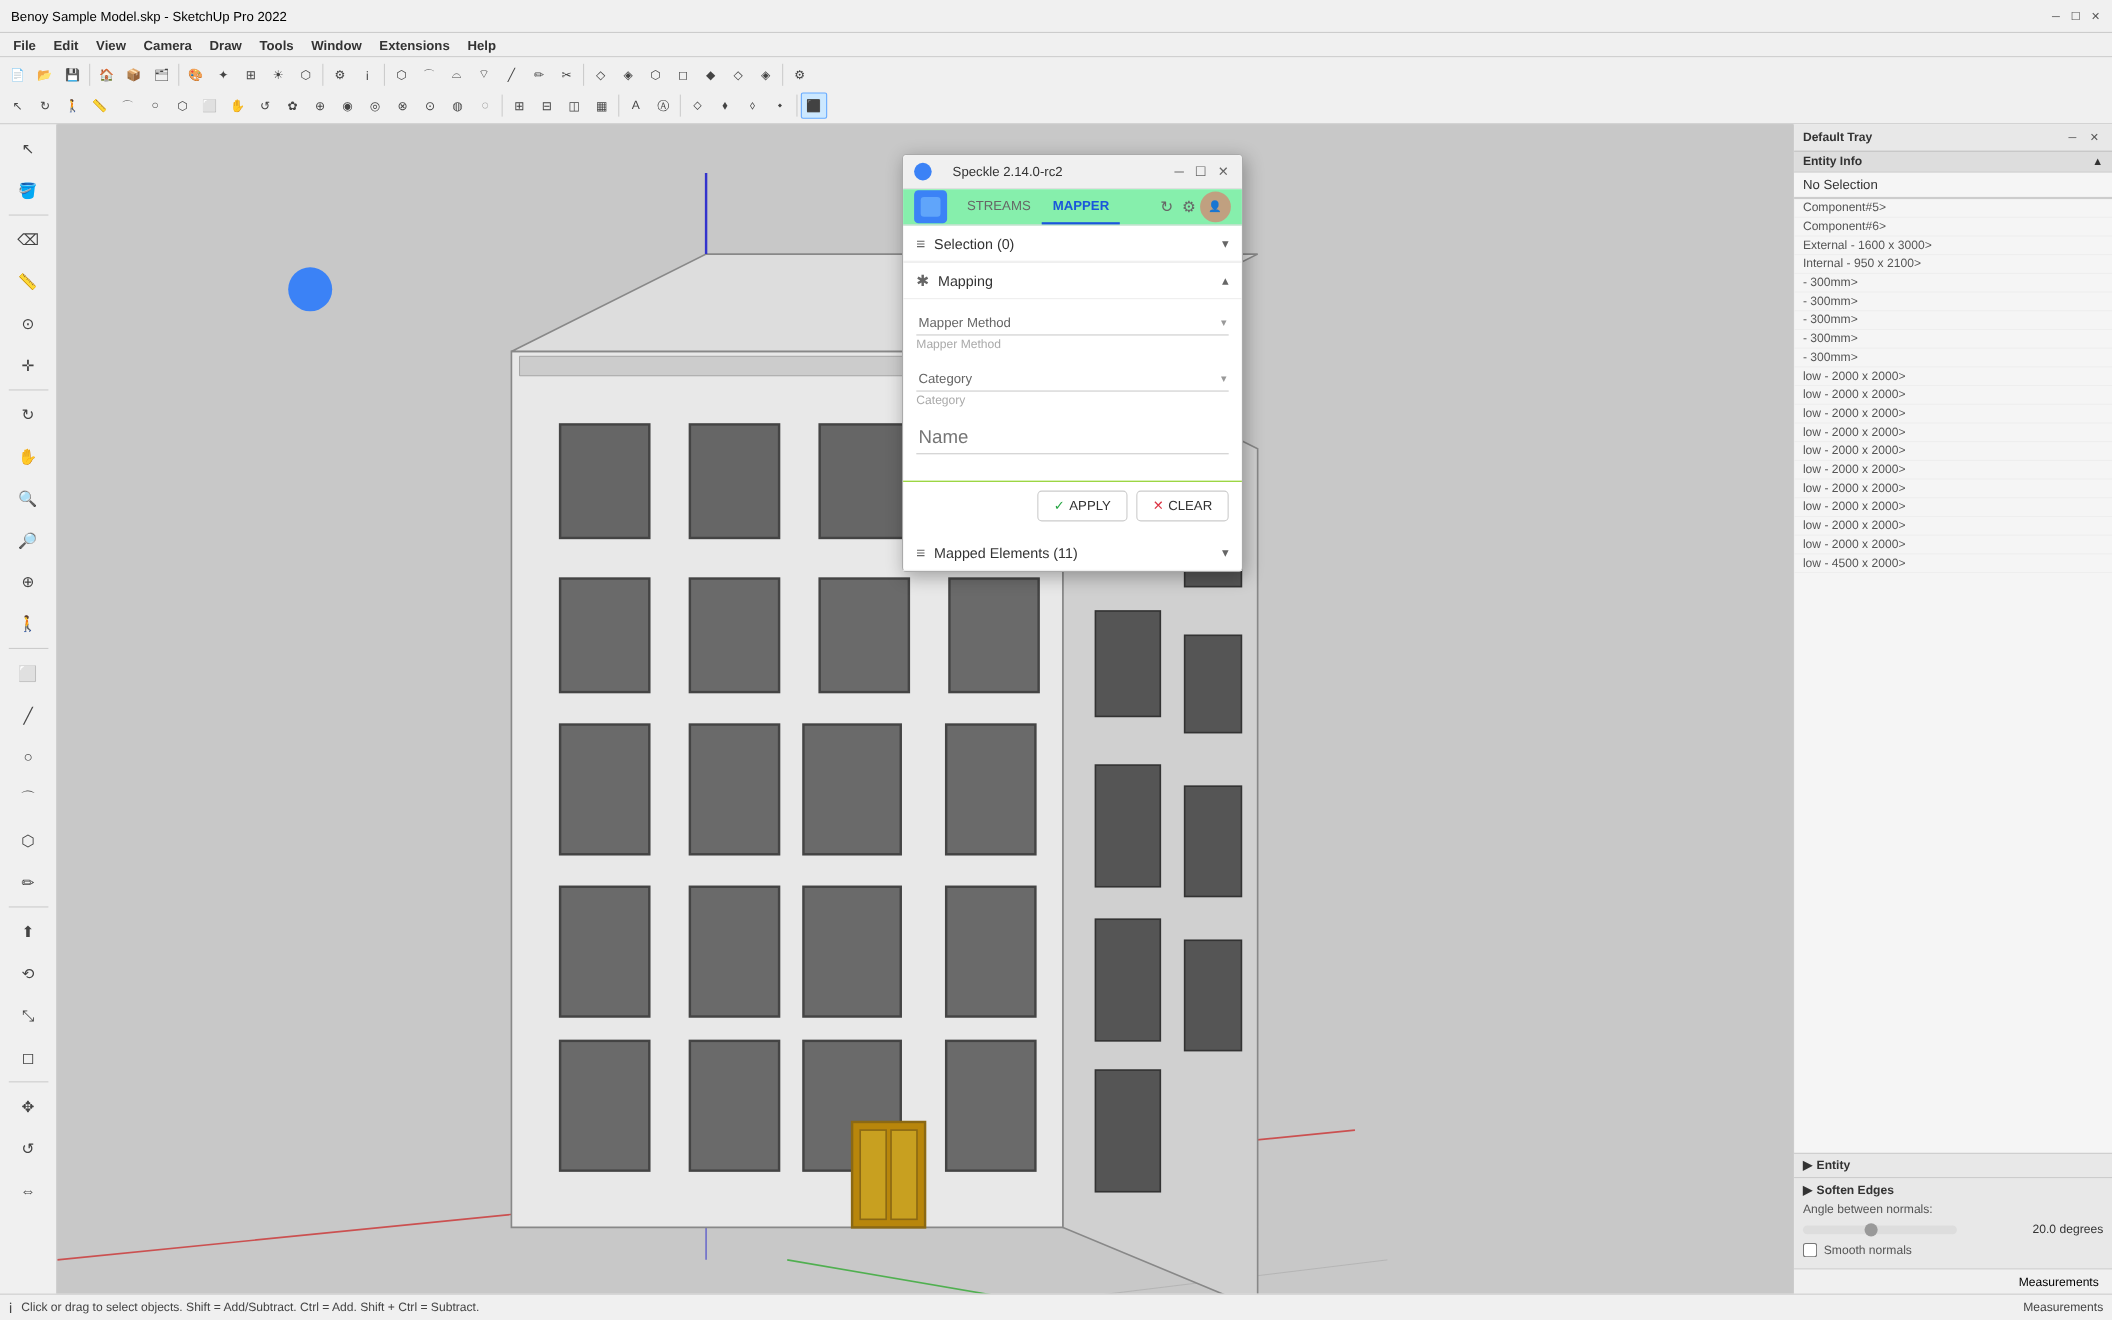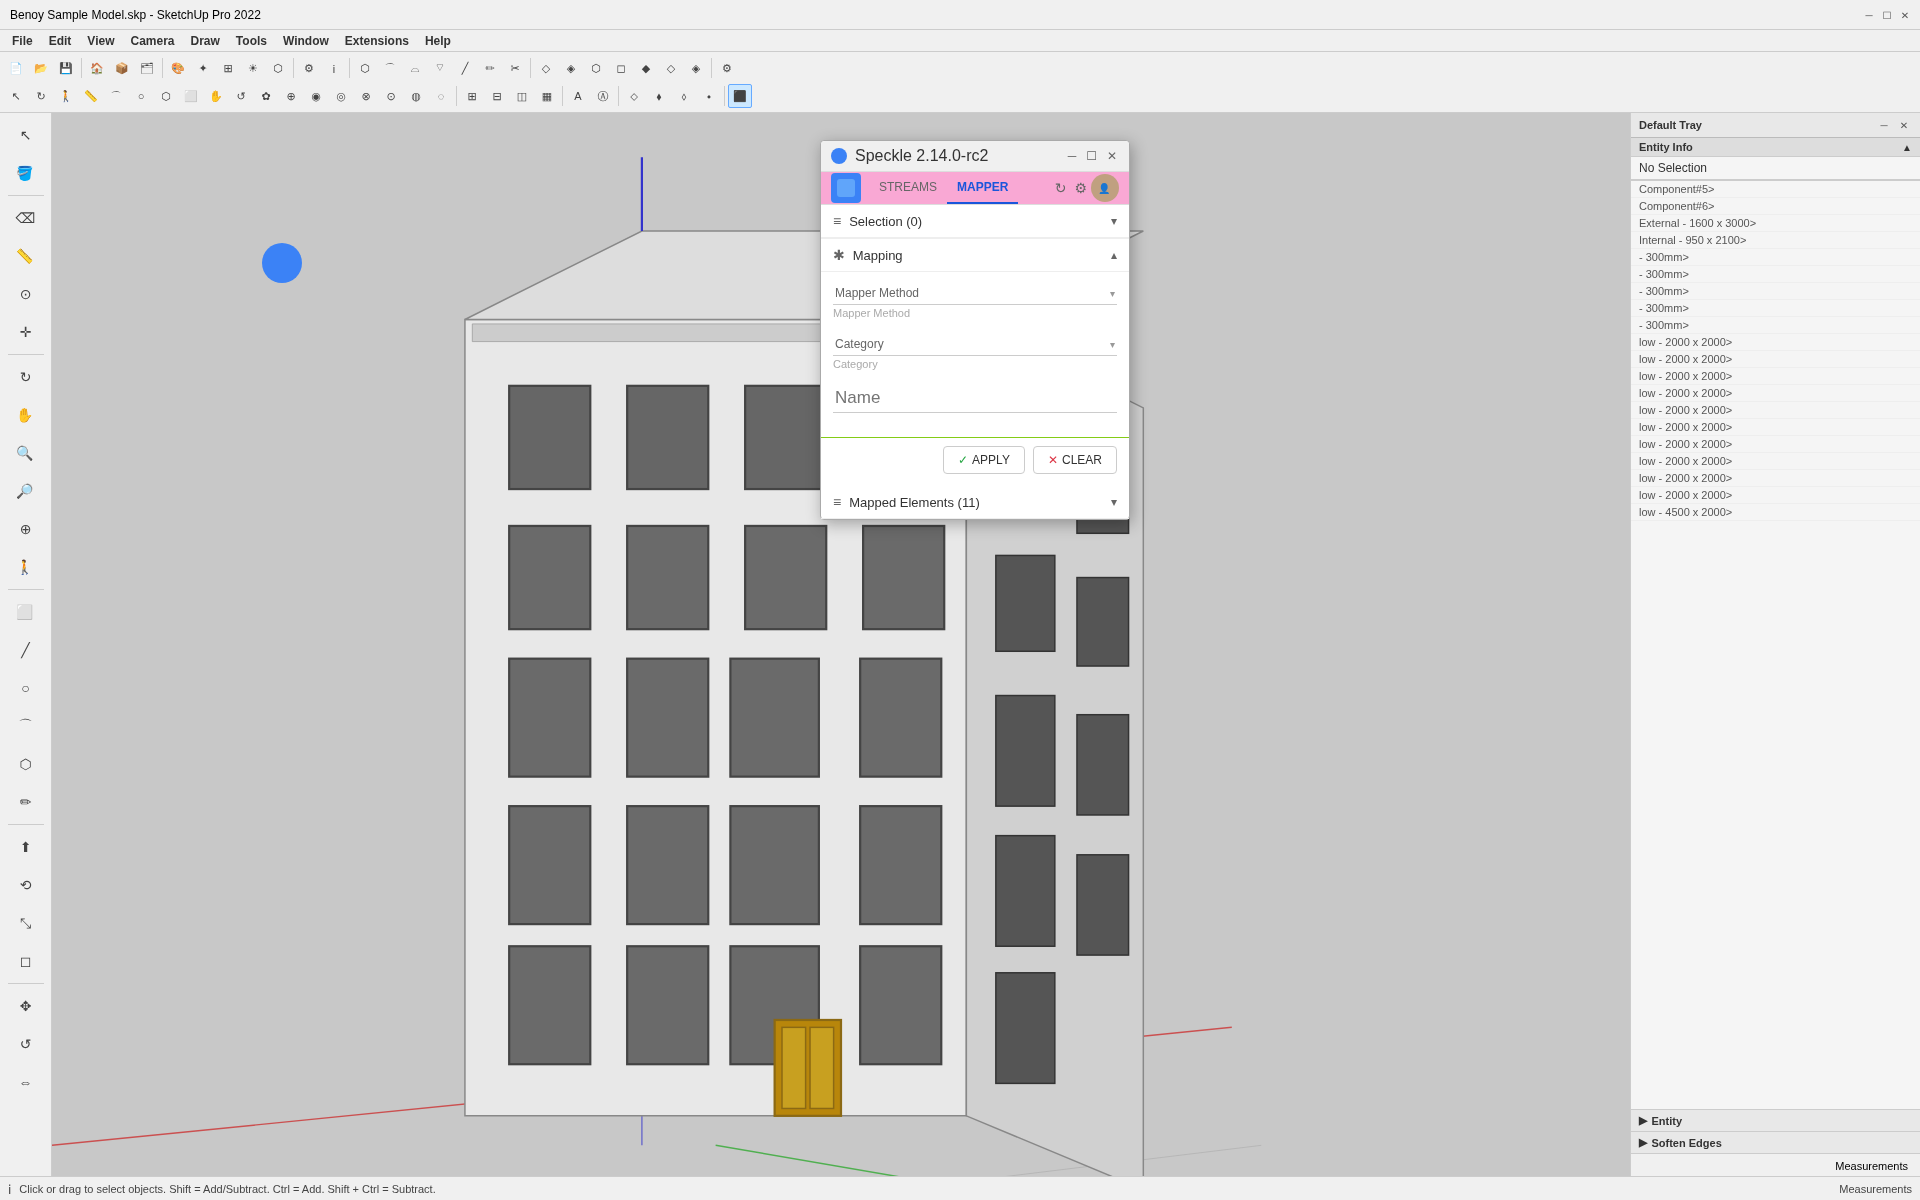--- a/index.html
+++ b/index.html
@@ -170,31 +170,31 @@
       background: #f0f0f0;
       border-bottom: 1px solid #ddd;
       padding: 6px 10px;
       display: flex;
       align-items: center;
       justify-content: space-between;
       border-radius: 4px 4px 0 0;
     }
     #speckle-title-bar .title-left { display: flex; align-items: center; gap: 8px; }
     #speckle-title-bar .speckle-logo { width: 16px; height: 16px; background: #3b82f6; border-radius: 50%; }
-    #speckle-title-bar .title-text { font-size: 16px; color: #333; }
+    #speckle-title-bar .title-text { font-size: 12px; color: #333; margin-left: 11px; }
     #speckle-title-bar .dialog-controls { display: flex; gap: 6px; align-items: center; }
     .dialog-btn { background: transparent; border: none; cursor: pointer; font-size: 12px; color: #666; padding: 2px; }
 
     
     #speckle-tabs {
       display: flex;
       align-items: center;
       padding: 0 10px;
       border-bottom: 1px solid #ddd;
-      background: #f9a8d4;
+      background: #86efac;
     }
     .speckle-logo-tab {
       width: 30px; height: 30px;
       background: #3b82f6;
       border-radius: 4px;
       margin-right: 8px;
       display: flex; align-items: center; justify-content: center;
       cursor: pointer;
     }
     .speckle-logo-tab .logo-inner { width: 18px; height: 18px; background: #60a5fa; border-radius: 3px; }
@@ -623,20 +623,37 @@
         <span>▶</span>
         <span>Entity</span>
       </div>
     </div>
 
     <div id="soften-panel">
       <div class="panel-title">
         <span>▶</span>
         <span>Soften Edges</span>
       </div>
+      <div class="soften-content">
+        <div class="soften-row">
+          <span class="soften-label">Angle between normals:</span>
+        </div>
+        <div class="soften-row">
+          <div class="slider-track">
+            <div class="slider-thumb"></div>
+          </div>
+          <span class="soften-value">
+            <span>20.0</span>&nbsp;<span>degrees</span>
+          </span>
+        </div>
+        <div class="checkbox-row">
+          <input type="checkbox" style="">
+          <span>Smooth normals</span>
+        </div>
+      </div>
     </div>
 
     <div style="height:24px; background:#f0f0f0; border-top:1px solid #ccc; display:flex; align-items:center; justify-content:flex-end; padding-right:12px; font-size:11px;">
       <span>Measurements</span>
     </div>
   </div>
 </div>
 
 <div id="speckle-dialog">
 

